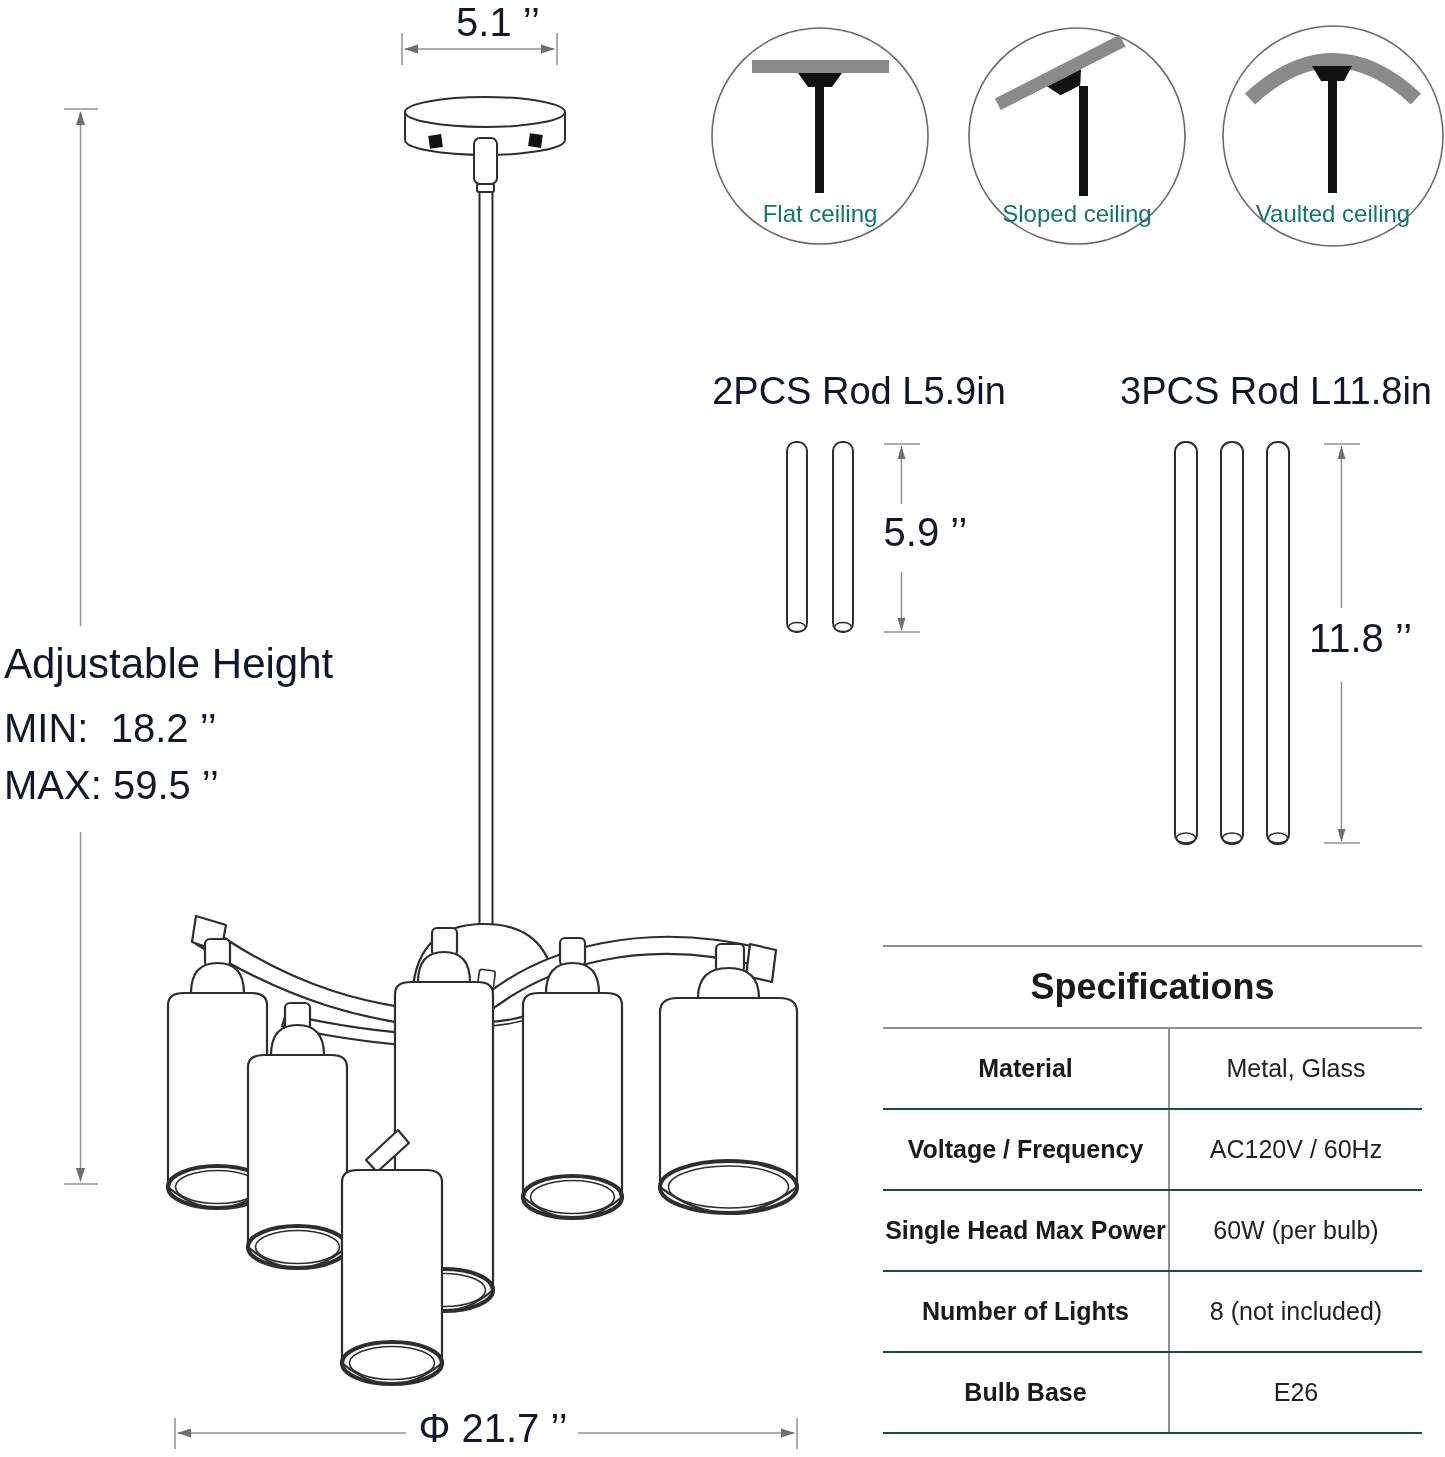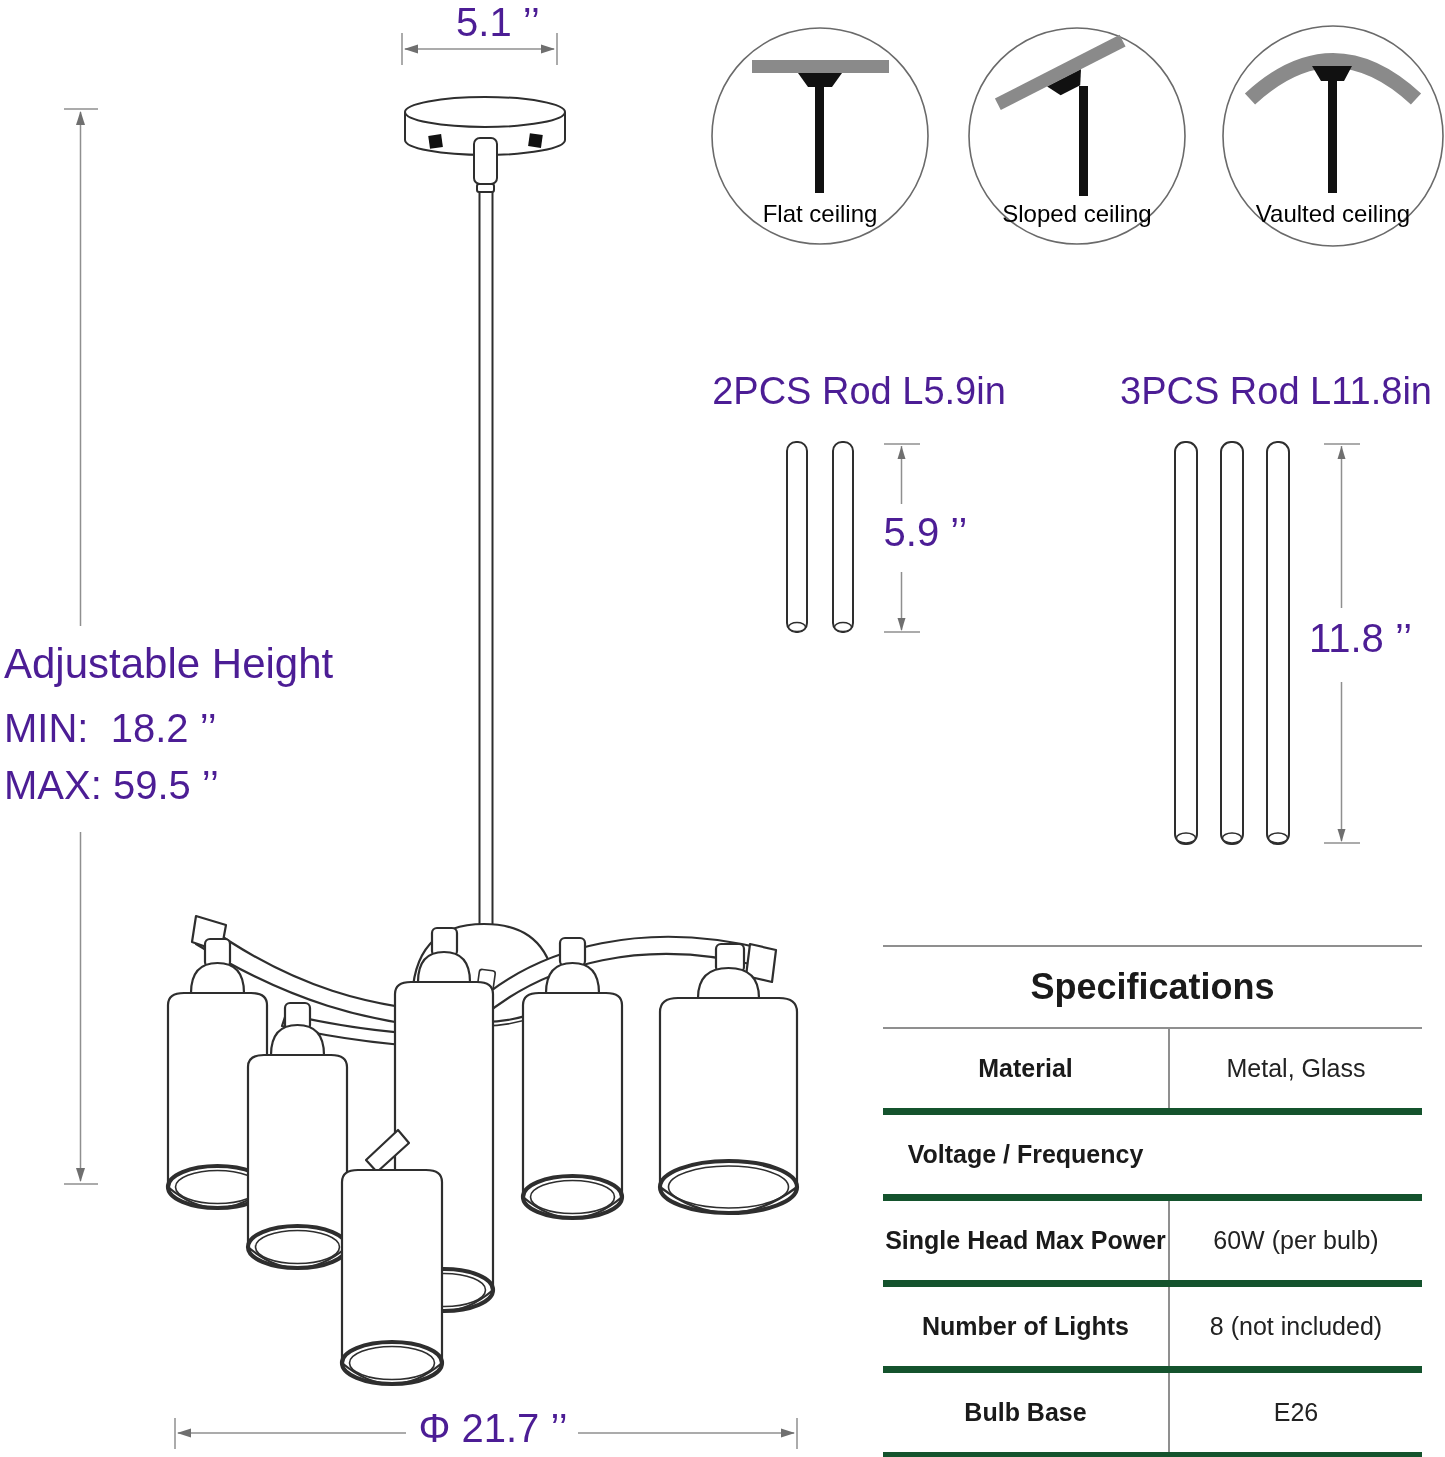--- a/index.html
+++ b/index.html
@@ -1,29 +1,29 @@
 <!DOCTYPE html>
 <html><head>
 <meta charset="utf-8">
 <style>
   html,body{margin:0;padding:0;background:#ffffff;}
   .canvas{position:relative;width:1445px;height:1457px;background:#ffffff;overflow:hidden;
           font-family:"Liberation Sans", sans-serif;color:#1c1c1c;}
   svg.art{position:absolute;left:0;top:0;}
-  .txt{position:absolute;white-space:pre;color:#4c1d95;}
+  .txt{position:absolute;white-space:pre;color:#0f172a;}
   .c{text-align:center;}
   .dim-lg{font-size:40px;}
   .title-lg{font-size:42px;}
   .rod-title{font-size:38px;}
-  .circle-label{font-size:24px;color:#000000;}
+  .circle-label{font-size:24px;color:#0f766e;}
   
   .spec-table{position:absolute;left:883px;top:945px;width:539px;border-top:2px solid #8f8f8f;}
   .spec-header{height:80px;display:flex;align-items:center;justify-content:center;
                font-weight:bold;font-size:36px;border-bottom:2px solid #8f8f8f;color:#1a1a1a;}
-  .spec-row{display:flex;height:79px;border-bottom:7px solid #14532d;}
+  .spec-row{display:flex;height:79px;border-bottom:2px solid #14532d;}
   .spec-label{width:285px;display:flex;align-items:center;justify-content:center;
               font-weight:bold;font-size:25px;text-align:center;color:#1a1a1a;}
   .spec-value{flex:1;display:flex;align-items:center;justify-content:center;
               font-size:25px;border-left:2px solid #8f8f8f;color:#222;}
 </style>
 </head>
 <body>
 
 <div class="canvas">
 
@@ -209,20 +209,21 @@
   <div class="txt dim-lg c" style="left:403px;top:1406px;width:180px;">Φ 21.7 ’’</div>
 
   <div class="spec-table">
     <div class="spec-header">Specifications</div>
     <div class="spec-row">
       <div class="spec-label">Material</div>
       <div class="spec-value">Metal, Glass</div>
     </div>
     <div class="spec-row">
       <div class="spec-label">Voltage / Frequency</div>
+      <div class="spec-value">AC120V / 60Hz</div>
     </div>
     <div class="spec-row">
       <div class="spec-label">Single Head Max Power</div>
       <div class="spec-value">60W (per bulb)</div>
     </div>
     <div class="spec-row">
       <div class="spec-label">Number of Lights</div>
       <div class="spec-value">8 (not included)</div>
     </div>
     <div class="spec-row">

